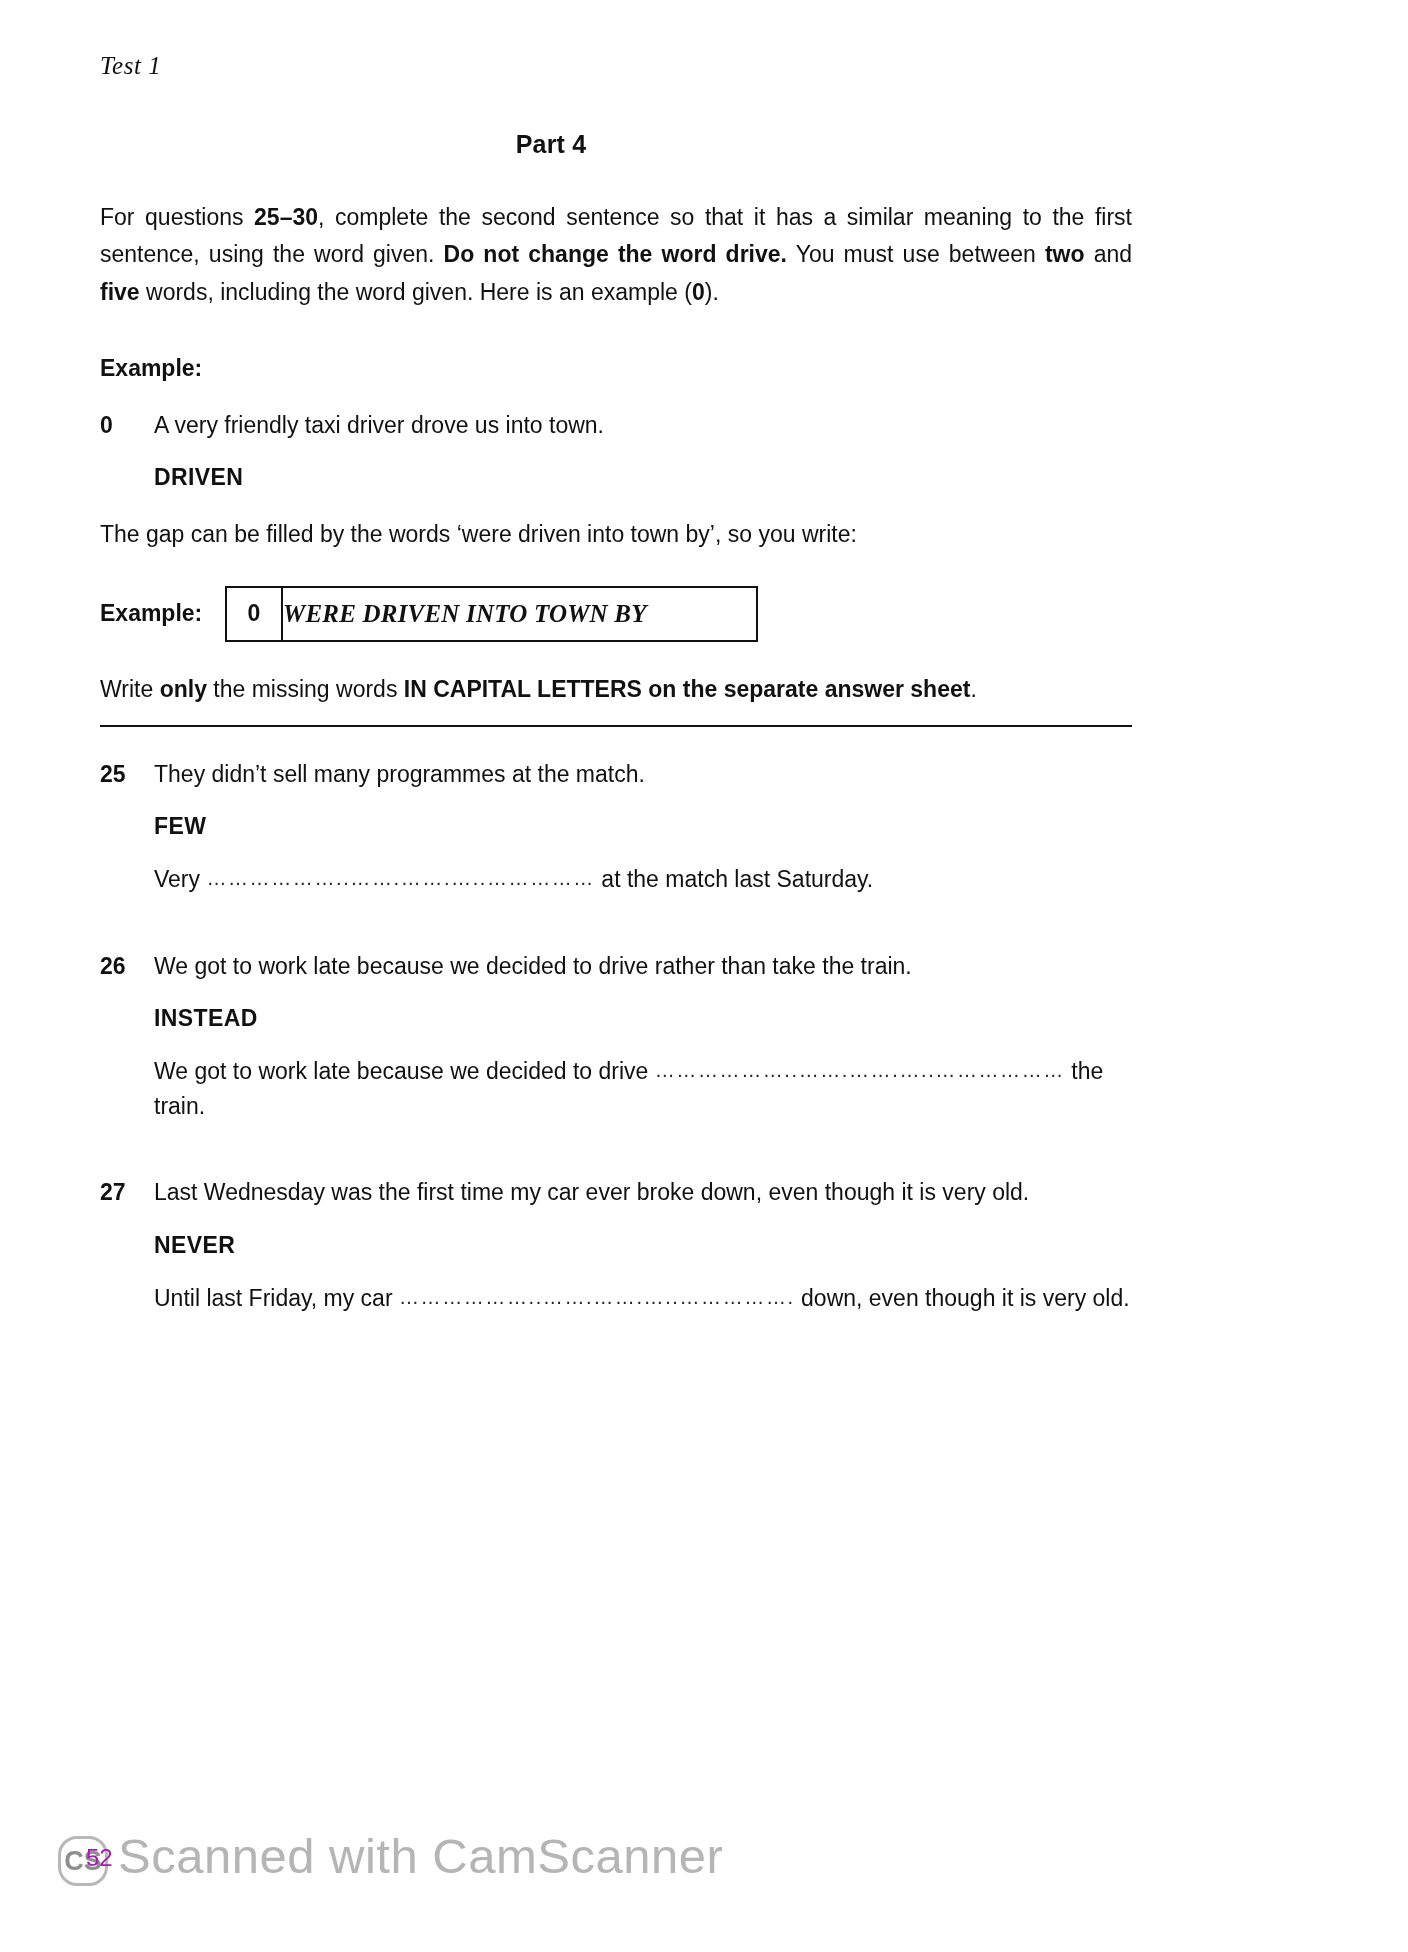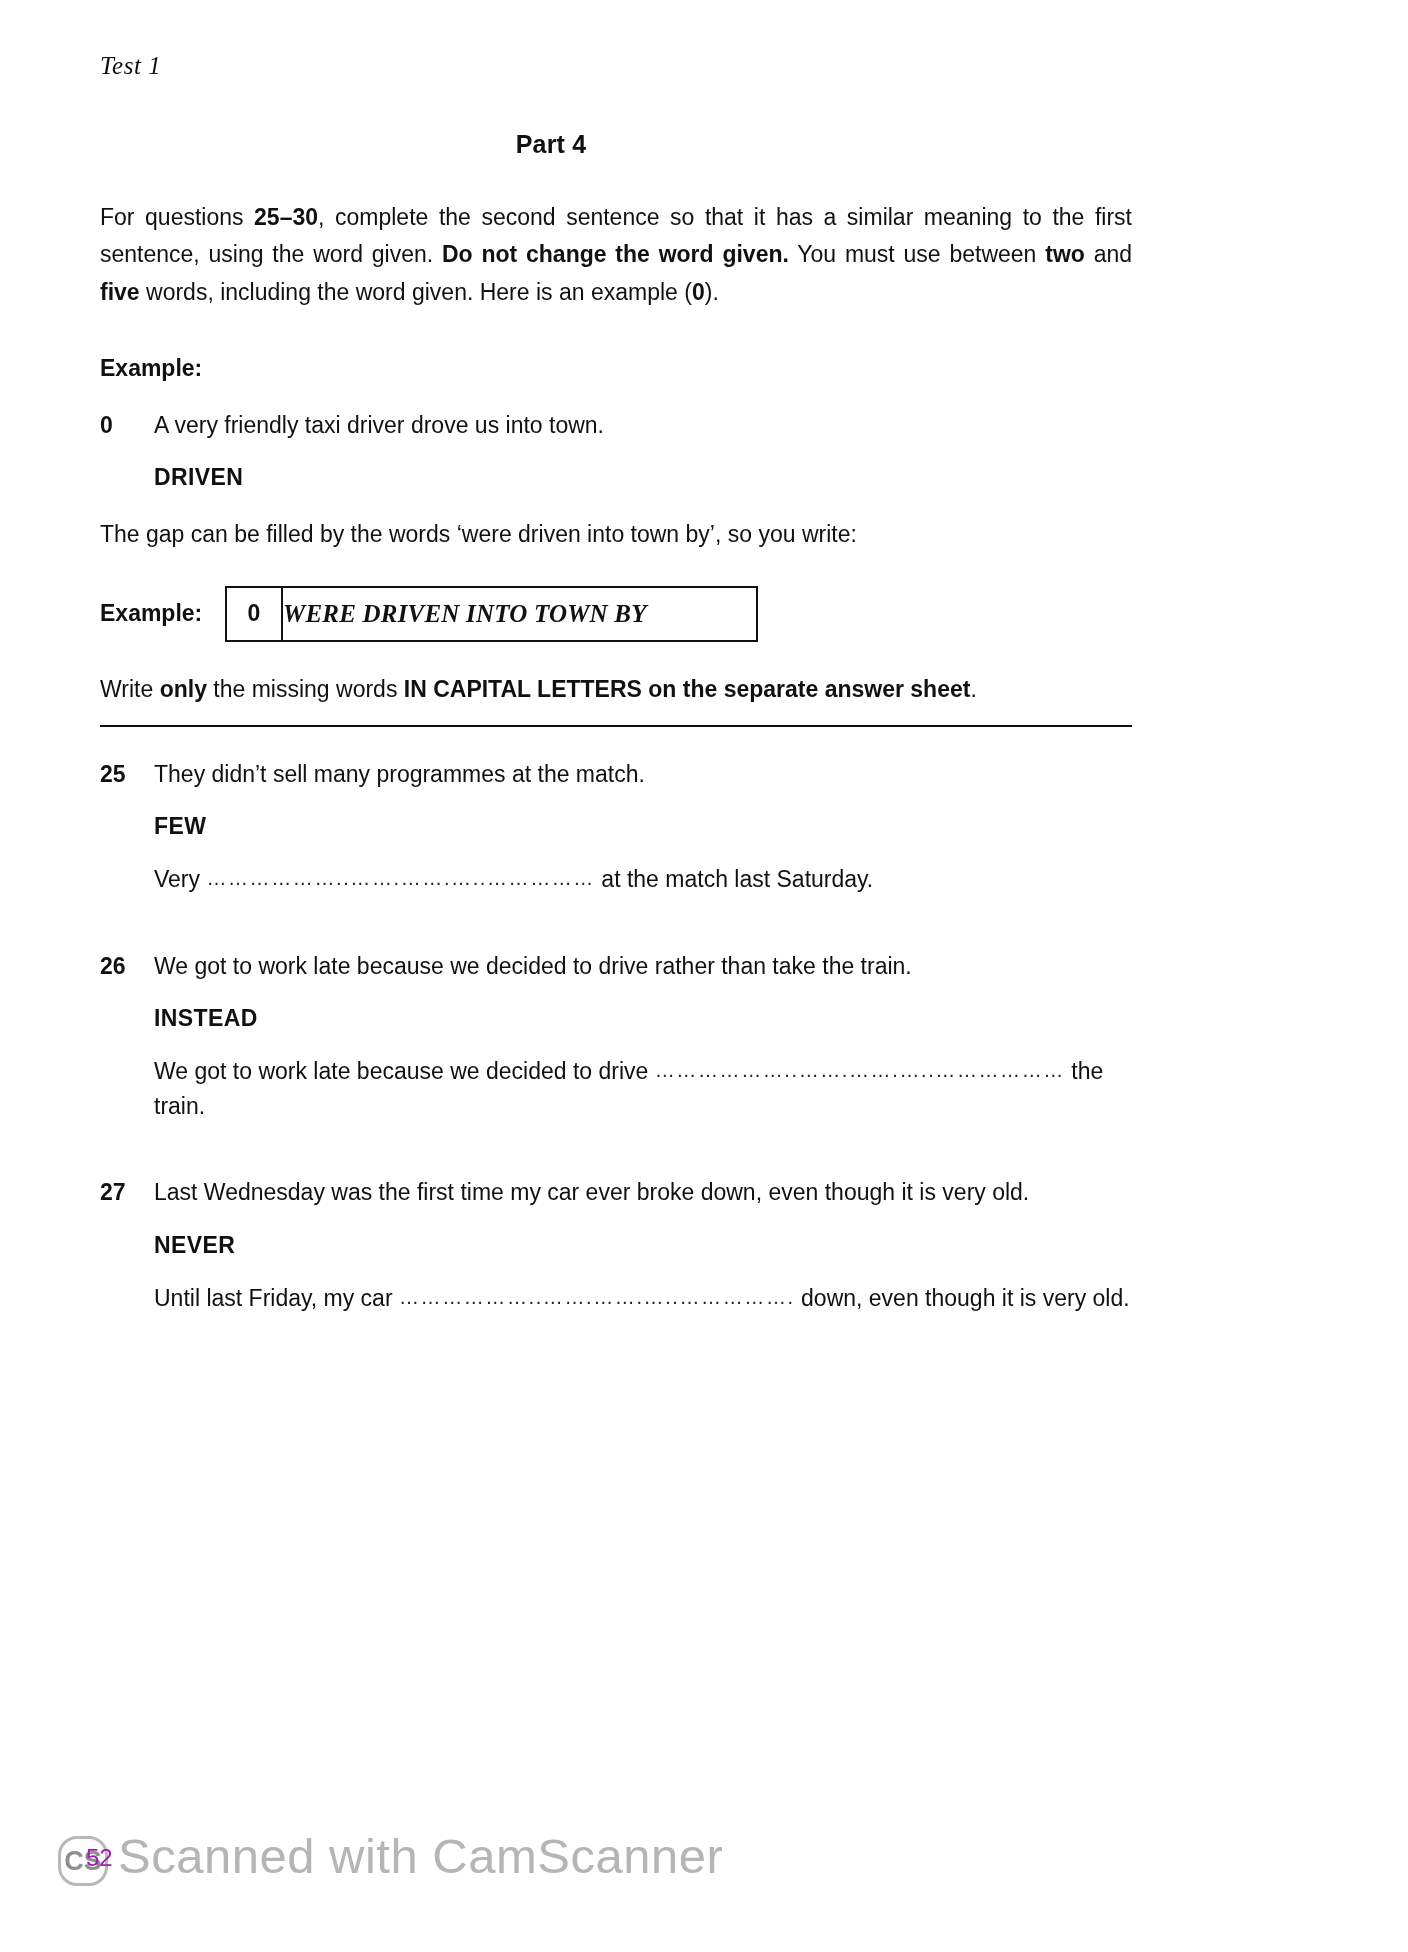--- a/index.html
+++ b/index.html
@@ -183,21 +183,21 @@
 </style>
 </head>
 <body>
 
 <div class="page">
 
   <div class="running-head">Test 1</div>
 
   <div class="part-title">Part 4</div>
 
-  <p class="intro"><span>For questions </span><b>25–30</b><span>, complete the second sentence so that it has a similar meaning to the first sentence, using the word given. </span><b>Do not change the word given.</b><span> You must use between </span><b>two</b><span> and </span><b>five</b><span> words, including the word given. Here is an example (</span><b>0</b><span>).</span></p>
+  <p class="intro"><span>For questions </span><b>25–30</b><span>, complete the second sentence so that it has a similar meaning to the first sentence, using the word given. </span><b>Do not change the word drive.</b><span> You must use between </span><b>two</b><span> and </span><b>five</b><span> words, including the word given. Here is an example (</span><b>0</b><span>).</span></p>
 
   <div class="label-bold">Example:</div>
 
   <div class="qline">
     <span class="qnum">0</span>
     <span class="qtext">A very friendly taxi driver drove us into town.</span>
   </div>
 
   <div class="keyword">DRIVEN</div>
 

